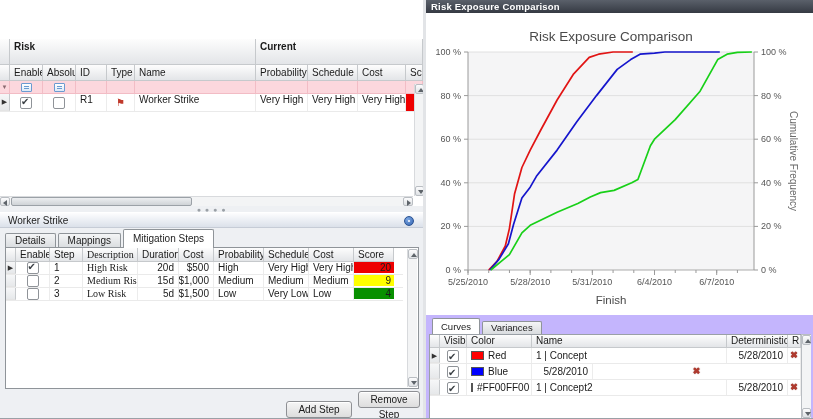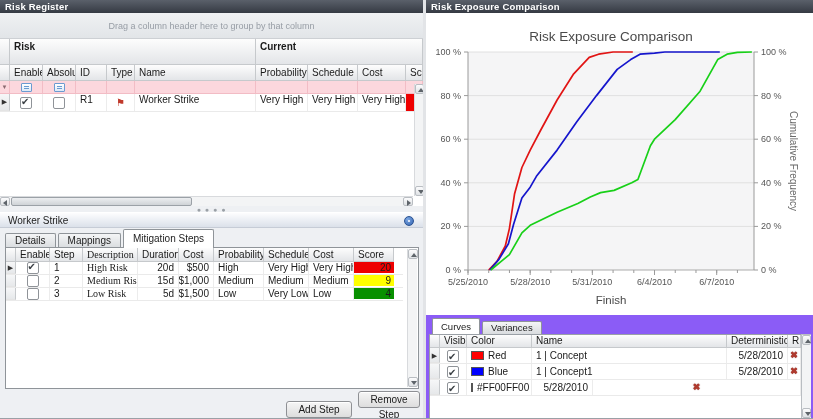--- a/index.html
+++ b/index.html
@@ -91,44 +91,40 @@
     border:1px solid #8e9094; border-radius:3px; font-size:10px; text-align:center;
     line-height:15px; color:#1a1a1a; box-shadow:inset 0 1px 0 #fff; }
   #btn-add { left:286px; top:189px; width:66px; }
   #btn-remove { left:358px; top:179px; width:62px; }
 
   
   #chart-panel { position:absolute; left:426px; top:0; width:387px; height:315px; background:#fff; }
   #chart-mount { position:absolute; left:0; top:13px; width:387px; height:302px; }
 
   
-  #curves-panel { position:absolute; left:426px; top:315px; width:387px; height:104px; background:#8b5cf6; }
+  #curves-panel { position:absolute; left:426px; top:315px; width:387px; height:104px; background:#c4b5fd; }
   #curves-tabs { position:absolute; left:2px; top:3px; width:380px; height:16px;
     display:flex; align-items:flex-end; padding-left:4px; }
   #curves-tabs .tab { height:13px; line-height:12px; padding:0 8px; font-size:9.5px; }
   #curves-tabs .tab.active { height:16px; line-height:15px; }
   #ctable { position:absolute; left:3px; top:19px; width:372px; background:#fff;
     border:1px solid #9aa0a6; border-right:none; height:85px; }
   #ctable .heads { height:13px; line-height:12px; }
   #ctable .data { height:16px; line-height:15px; border-bottom:1px solid #eaeaea; }
   .cw0{width:10px;} .cw1{width:27px;} .cw2{width:65px;} .cw3{width:195px;} .cw4{width:61px;} .cw5{flex:1;}
   .swatch { width:13px; height:9px; border:1px solid #555; margin-right:4px; }
   .redx { color:#b03a2e; font-size:9px; font-weight:bold; text-shadow:0 0 1px #7e241b; }
   #cur-vsb { left:375px; top:19px; width:10px; height:85px; border:1px solid #b9bdc2; border-right:none; }
 </style>
 </head>
 <body>
 
 <div id="app">
 
   <div id="register-panel">
-    <div class="titlebar">Risk Register</div>
-    <div id="groupbar">
-      <span>Drag a column header here to group by that column</span>
-    </div>
     <div id="register-grid">
       <div class="row band">
         <div class="hc rw0"></div>
         <div class="hc bandrisk">Risk</div>
         <div class="hc bandcur">Current</div>
       </div>
       <div class="row heads">
         <div class="hc rw0"></div>
         <div class="hc rw1">Enabled</div>
         <div class="hc rw2">Absolu...</div>
@@ -389,35 +385,35 @@
       </div>
       <div class="row data">
         <div class="ind cw0"></div>
         <div class="dc cw1 ctr">
             <span class="cb on"></span>
           </div>
         <div class="dc cw2" style="display:flex;align-items:center;">
             <span class="swatch" style="background: rgb(0, 0, 255);"></span>
             <span>Blue</span>
           </div>
-        <div class="dc cw3">1 | Concept1</div>
         <div class="dc cw4 rt">5/28/2010</div>
         <div class="dc cw5 ctr">
             <span class="redx">✖</span>
           </div>
       </div>
       <div class="row data">
         <div class="ind cw0"></div>
         <div class="dc cw1 ctr">
             <span class="cb on"></span>
           </div>
         <div class="dc cw2" style="display:flex;align-items:center;">
             <span class="swatch" style="background: rgb(0, 238, 0);"></span>
             <span>#FF00FF00</span>
           </div>
+        <div class="dc cw3">1 | Concept2</div>
         <div class="dc cw4 rt">5/28/2010</div>
         <div class="dc cw5 ctr">
             <span class="redx">✖</span>
           </div>
       </div>
     </div>
     <div class="sbtrack" id="cur-vsb">
       <div class="sbbtn" style="left:0;top:0;width:9px;height:10px;">
           <span class="tri up"></span>
         </div>

